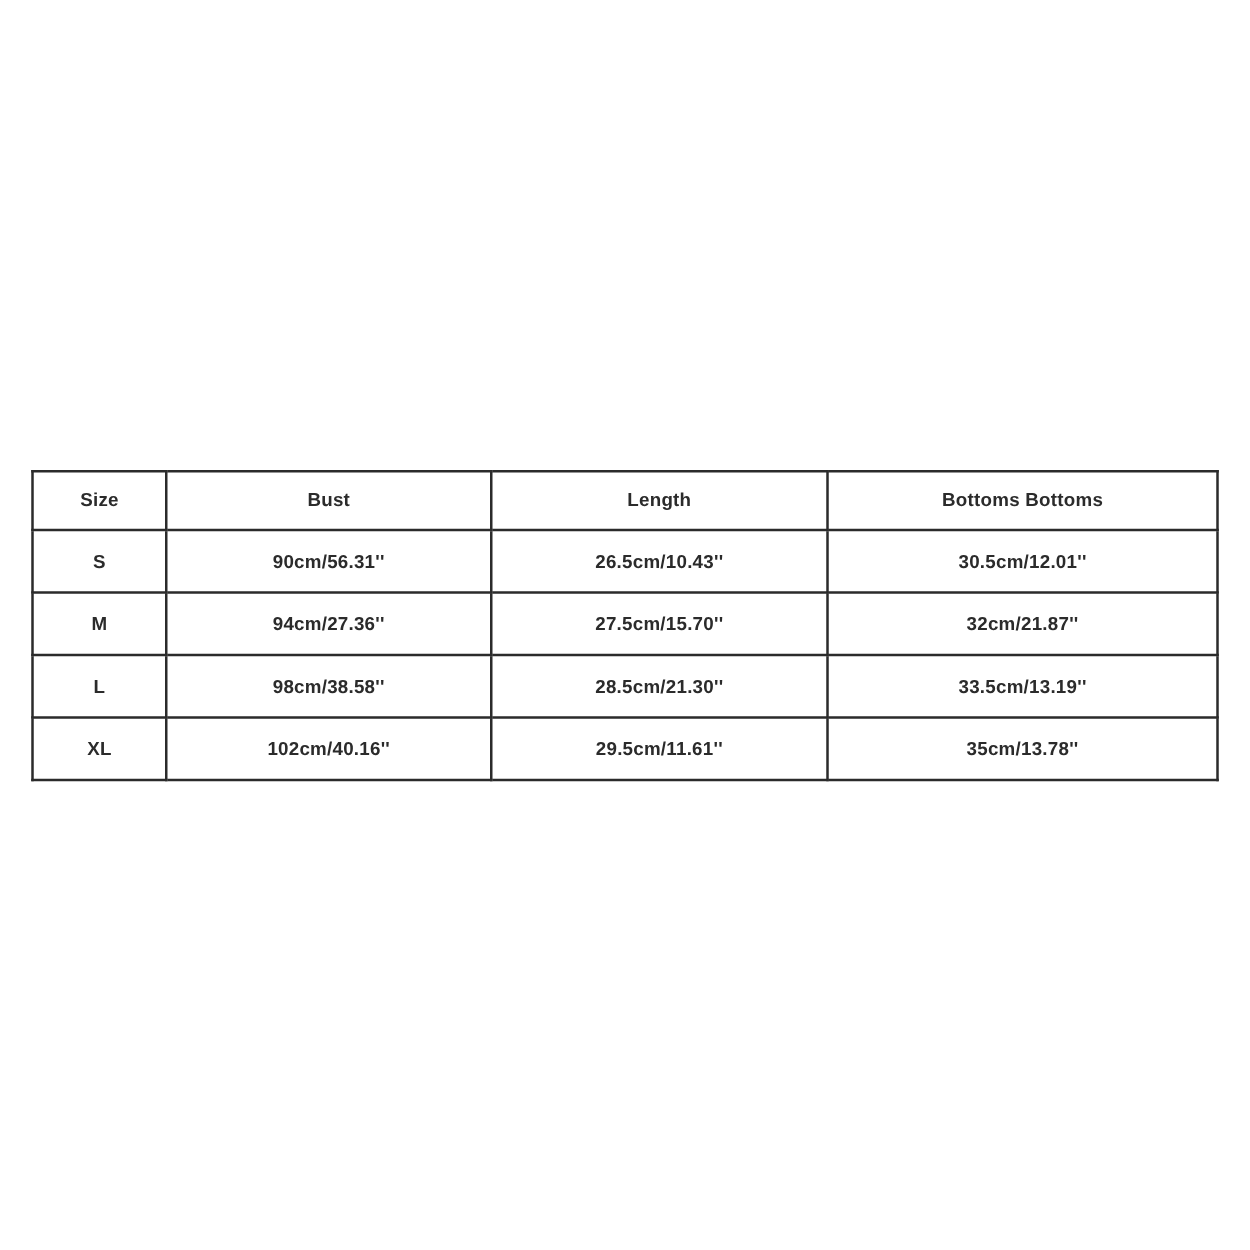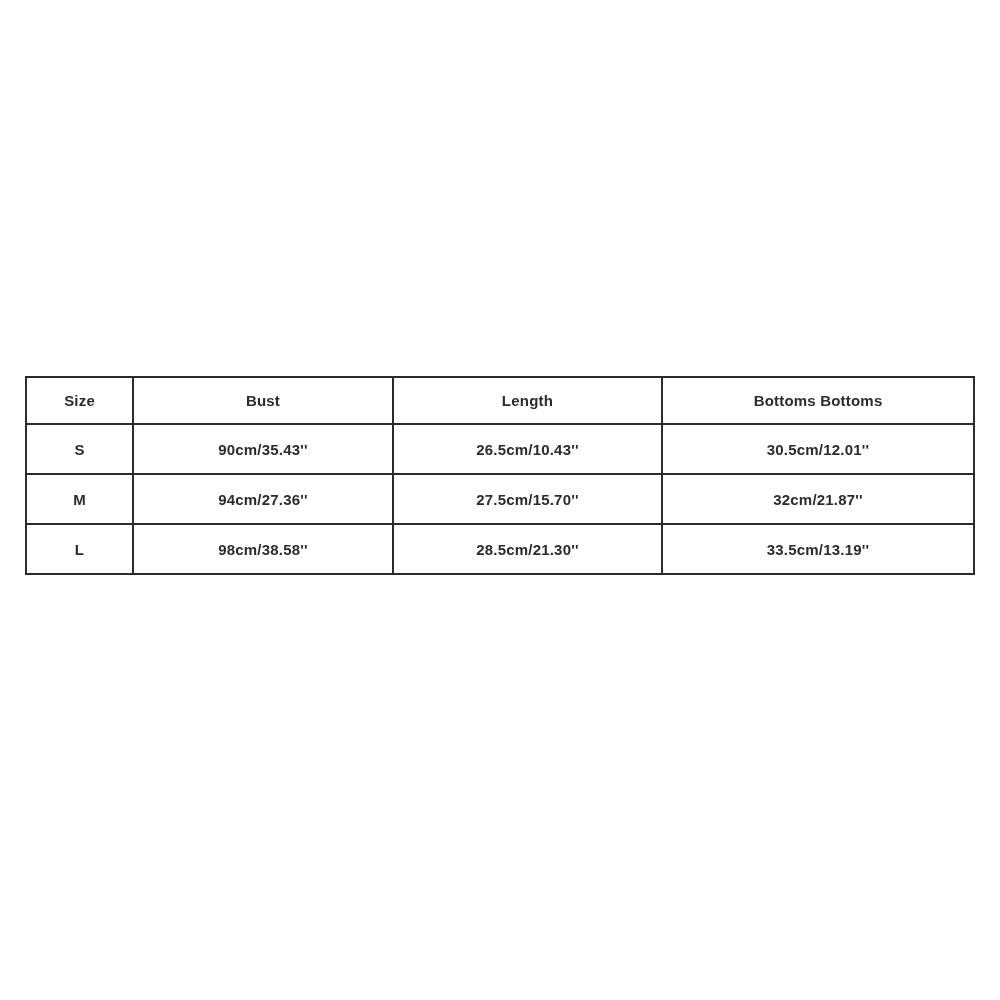--- a/index.html
+++ b/index.html
@@ -56,31 +56,37 @@
       <tr>
         <th>Size</th>
         <th>Bust</th>
         <th>Length</th>
         <th>Bottoms Bottoms</th>
       </tr>
     </thead>
     <tbody>
       <tr>
         <td>S</td>
-        <td>90cm/35.43''</td>
+        <td>90cm/56.31''</td>
         <td>26.5cm/10.43''</td>
         <td>30.5cm/12.01''</td>
       </tr>
       <tr>
         <td>M</td>
         <td>94cm/27.36''</td>
         <td>27.5cm/15.70''</td>
         <td>32cm/21.87''</td>
       </tr>
       <tr>
         <td>L</td>
         <td>98cm/38.58''</td>
         <td>28.5cm/21.30''</td>
         <td>33.5cm/13.19''</td>
       </tr>
+      <tr>
+        <td>XL</td>
+        <td>102cm/40.16''</td>
+        <td>29.5cm/11.61''</td>
+        <td>35cm/13.78''</td>
+      </tr>
     </tbody>
   </table>
 </div>
 
 </body></html>

